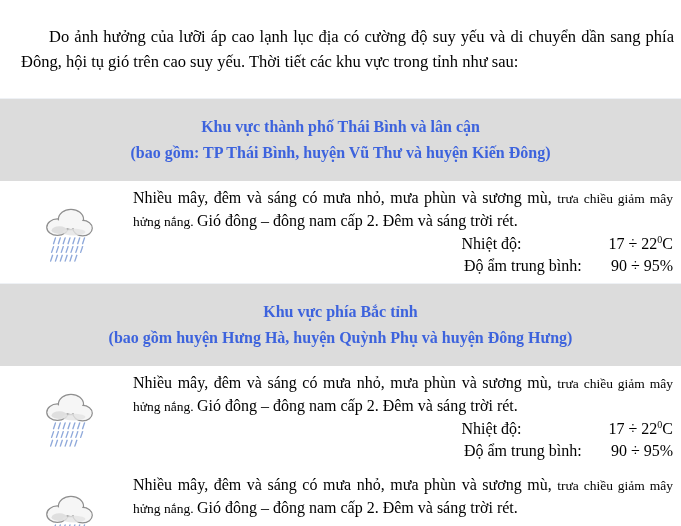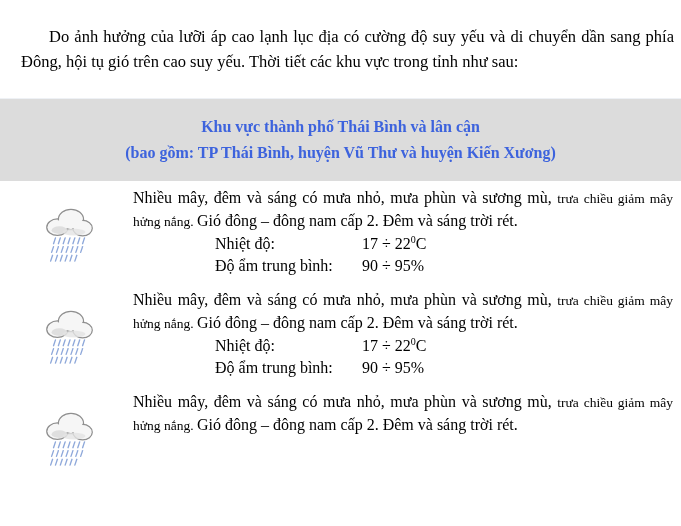--- a/index.html
+++ b/index.html
@@ -41,21 +41,21 @@
     align-items: flex-start;
     padding-top: 16px;
   }
   .text-cell {
     flex: 1;
     font-size: 16px;
     line-height: 22px;
   }
   .forecast { text-align: justify; }
   .forecast .small { font-size: 13.5px; }
-  .param-row { display: flex; margin-left: 82px; }
+  .param-row { display: flex; margin-left: 82px; justify-content: flex-end; }
   .param-label { flex: 0 0 147px; }
   .param-value sup {
     font-size: 10px;
     vertical-align: super;
     line-height: 0;
   }
   .weather-icon { display: block; }
 </style>
 </head>
 <body>
@@ -104,41 +104,45 @@
     </symbol>
   </defs>
 </svg>
 
 <div class="page">
 
   <p class="intro">Do ảnh hưởng của lưỡi áp cao lạnh lục địa có cường độ suy yếu và di chuyển dần sang phía Đông, hội tụ gió trên cao suy yếu. Thời tiết các khu vực trong tỉnh như sau:</p>
 
   <div class="region-header">
     <div>Khu vực thành phố Thái Bình và lân cận</div>
-    <div>(bao gồm: TP Thái Bình, huyện Vũ Thư và huyện Kiến Xương)</div>
+    <div>(bao gồm: TP Thái Bình, huyện Vũ Thư và huyện Kiến Đông)</div>
   </div>
   <div class="region-body">
     <div class="icon-cell">
       <svg class="weather-icon" width="62" height="62" viewBox="0 0 64 64">
           <use href="#rain-cloud"></use>
         </svg>
     </div>
     <div class="text-cell">
       <div class="forecast"><span>Nhiều mây, đêm và sáng có mưa nhỏ, mưa phùn và sương mù, </span><span class="small">trưa chiều giảm mây hửng nắng. </span><span>Gió đông – đông nam cấp 2. Đêm và sáng trời rét.</span></div>
       <div class="param-row">
         <span class="param-label">Nhiệt độ:</span>
         <span class="param-value"><span>17 ÷ 22</span><sup>0</sup><span>C</span></span>
       </div>
       <div class="param-row">
         <span class="param-label">Độ ẩm trung bình:</span>
         <span class="param-value">90 ÷ 95%</span>
       </div>
     </div>
   </div>
 
+  <div class="region-header">
+    <div>Khu vực phía Bắc tỉnh</div>
+    <div>(bao gồm huyện Hưng Hà, huyện Quỳnh Phụ và huyện Đông Hưng)</div>
+  </div>
   <div class="region-body">
     <div class="icon-cell">
       <svg class="weather-icon" width="62" height="62" viewBox="0 0 64 64">
           <use href="#rain-cloud"></use>
         </svg>
     </div>
     <div class="text-cell">
       <div class="forecast"><span>Nhiều mây, đêm và sáng có mưa nhỏ, mưa phùn và sương mù, </span><span class="small">trưa chiều giảm mây hửng nắng. </span><span>Gió đông – đông nam cấp 2. Đêm và sáng trời rét.</span></div>
       <div class="param-row">
         <span class="param-label">Nhiệt độ:</span>

